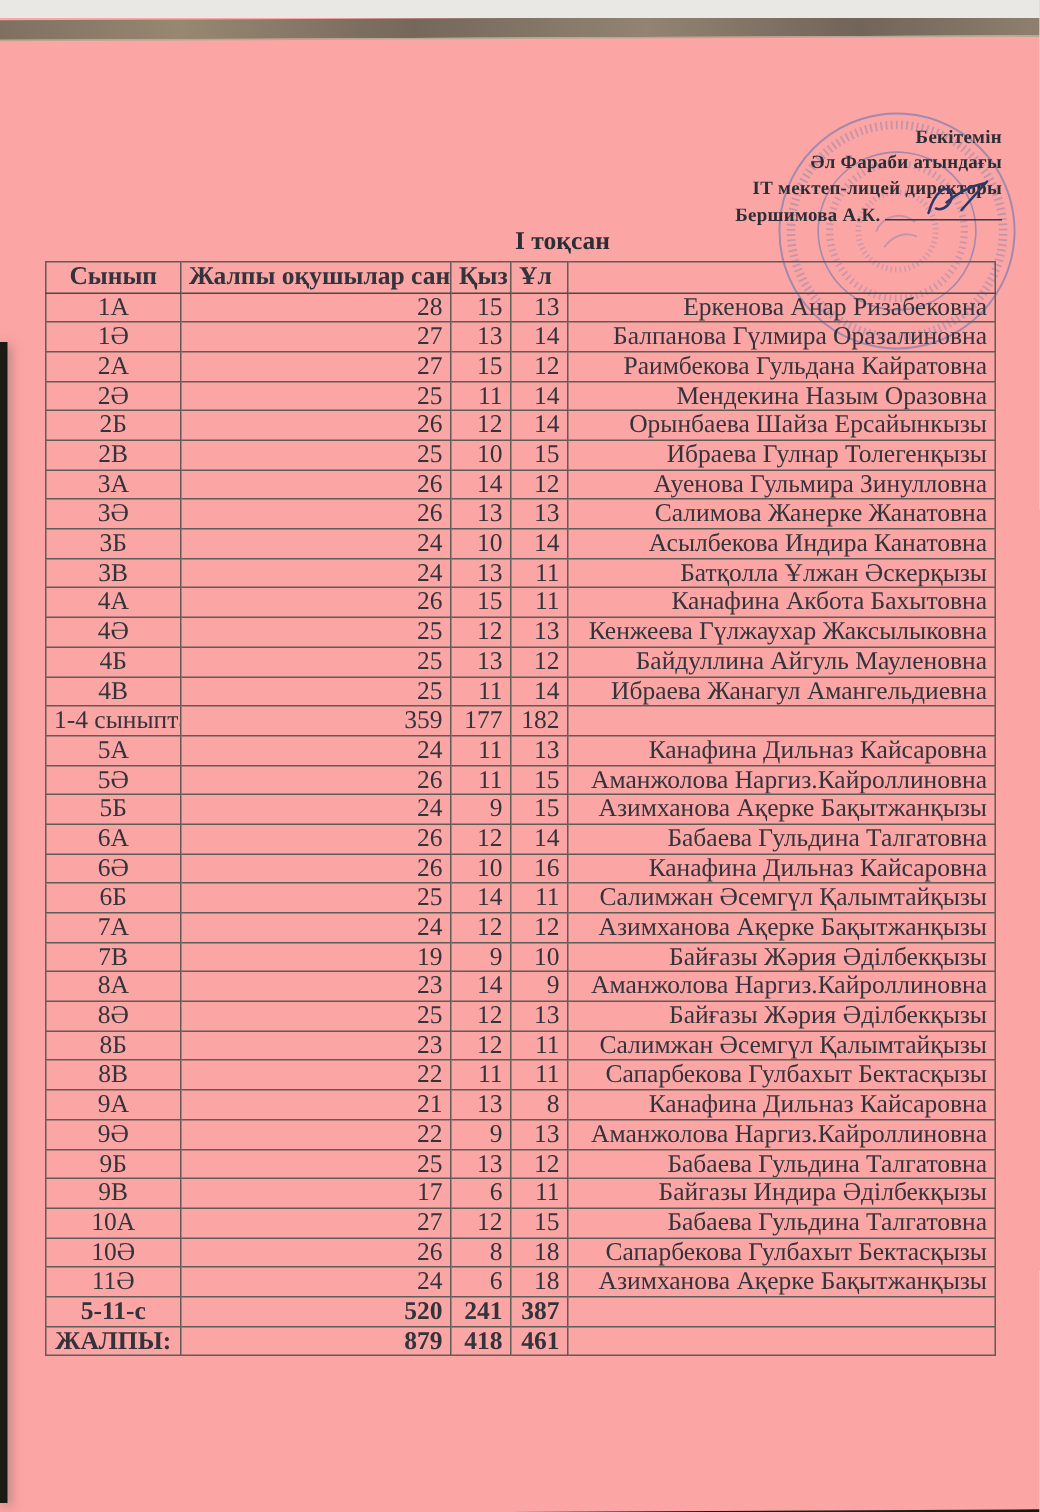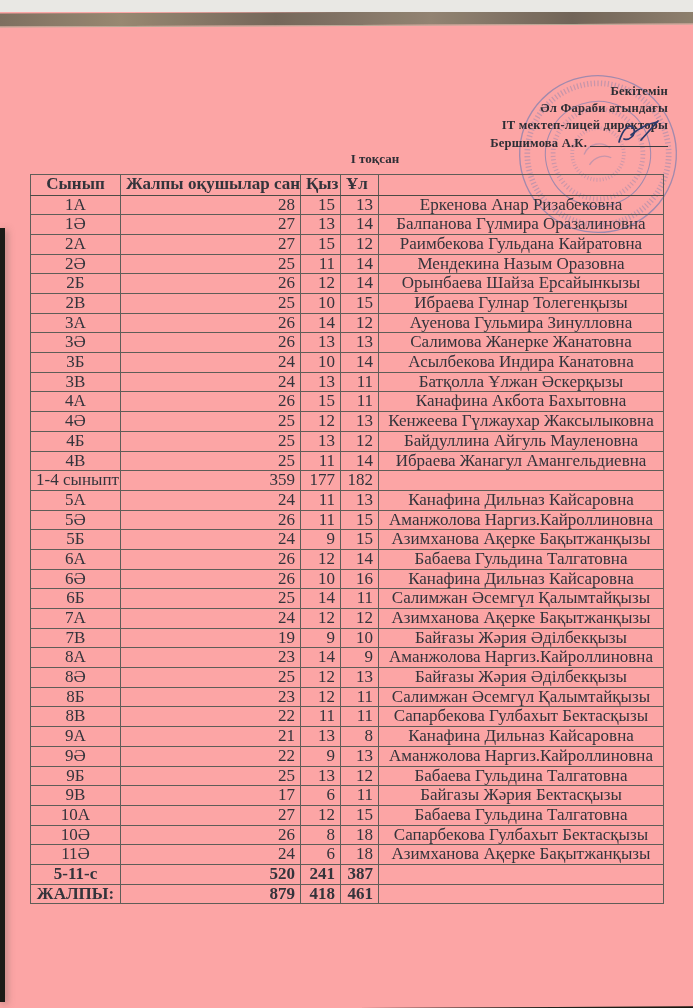--- a/index.html
+++ b/index.html
@@ -32,38 +32,38 @@
   .sig-underline {
     display:inline-block; width:78px; height:2px;
     border-bottom:1.5px solid #3a3b40; margin-left:3px;
   }
   .signature-svg { position:absolute; top:106px; right:28px; width:52px; height:30px; }
   
   .stamp-svg { position:absolute; left:512px; top:56px; width:172px; height:172px; opacity:.5; }
   
   .quarter-title {
     position:absolute; top:139px; left:275px; width:200px; text-align:center;
-    font-weight:bold; font-size:13px; color:#2d2e35;
+    font-weight:bold; font-size:17px; color:#2d2e35;
   }
   
   .class-table {
     position:absolute; left:30px; top:162px; width:633px;
     border-collapse:collapse; table-layout:fixed;
     font-size:17px; color:#33343b; border:1.5px solid #45433d;
   }
   .class-table th, .class-table td {
     border:1px solid #5f5d58; height:18.3px; padding:0 5px;
     overflow:hidden; white-space:nowrap; line-height:1.1;
   }
   .class-table th { height:19.6px; font-weight:bold; border-bottom:1.3px solid #4c4a44; }
   .h0,.h1,.h2 { text-align:center; }
   .h3 { text-align:left; }
   .c0 { text-align:center; }
   .c1,.c2,.c3 { text-align:right; }
-  .c4 { text-align:center; }
+  .c4 { text-align:right; }
   .bold-row td { font-weight:bold; }
   .bold-row td { border-top-width:1.4px; }
 </style>
 </head>
 <body>
 
 <div class="page">
 
   <div class="scan-top"></div>
   <div class="scan-left"></div>
@@ -324,21 +324,21 @@
           <td class="c1">25</td>
           <td class="c2">13</td>
           <td class="c3">12</td>
           <td class="c4">Бабаева Гульдина Талгатовна</td>
         </tr>
         <tr>
           <td class="c0">9В</td>
           <td class="c1">17</td>
           <td class="c2">6</td>
           <td class="c3">11</td>
-          <td class="c4">Байгазы Жәрия Бектасқызы</td>
+          <td class="c4">Байгазы Индира Әділбекқызы</td>
         </tr>
         <tr>
           <td class="c0">10А</td>
           <td class="c1">27</td>
           <td class="c2">12</td>
           <td class="c3">15</td>
           <td class="c4">Бабаева Гульдина Талгатовна</td>
         </tr>
         <tr>
           <td class="c0">10Ә</td>

